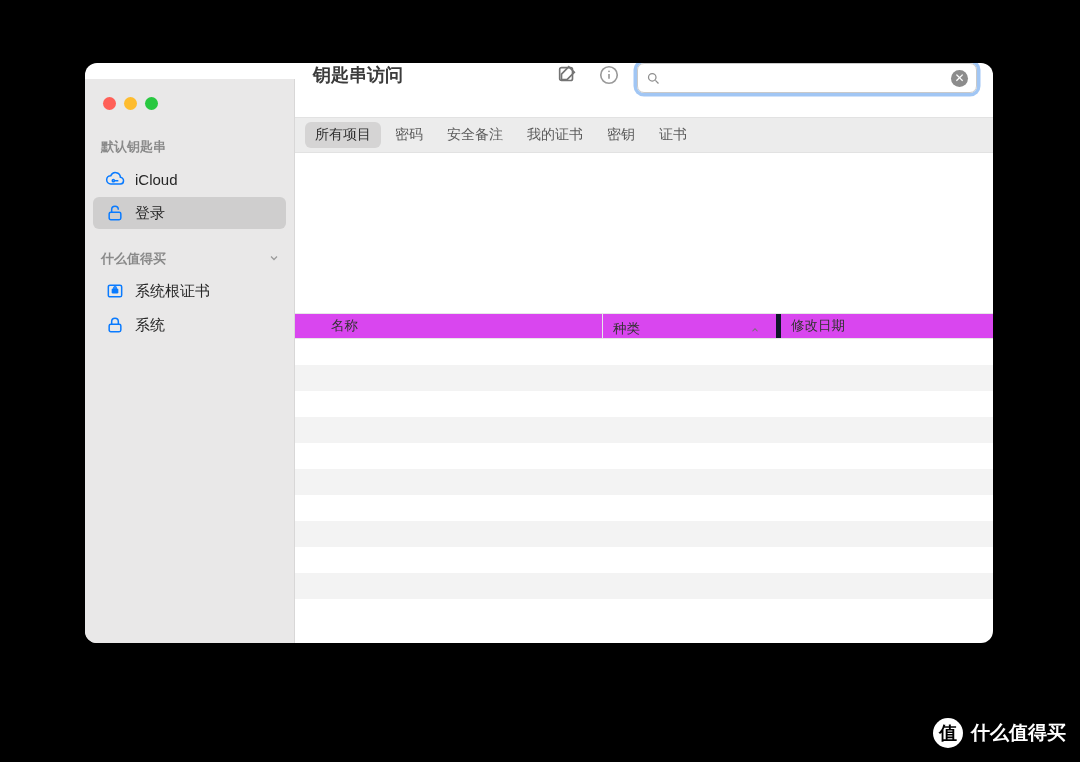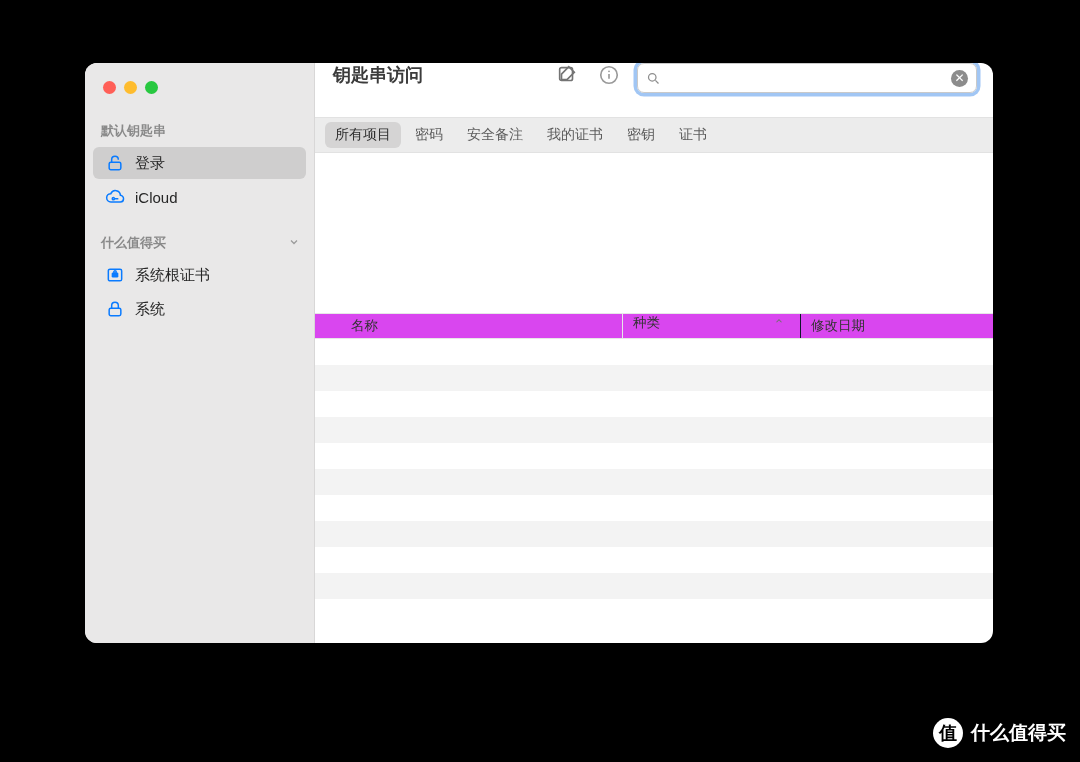--- a/index.html
+++ b/index.html
@@ -17,27 +17,28 @@
     width: 908px;
     height: 580px;
     border-radius: 12px;
     background: #fff;
     box-shadow: 0 25px 60px rgba(0,0,0,0.55), 0 0 0 1px rgba(0,0,0,0.05);
     display: flex;
     overflow: hidden;
   }
   
   .sidebar {
-    width: 230px;
+    width: 210px;
     background: #e9e8e8;
     border-right: 1px solid #d8d7d7;
     padding-top: 18px;
     flex-shrink: 0;
     display: flex;
     flex-direction: column;
+    margin-top: 16px;
   }
   .traffic-lights {
     display: flex;
     gap: 8px;
     padding-left: 18px;
     margin-bottom: 28px;
   }
   .traffic-lights span {
     width: 13px; height: 13px; border-radius: 50%;
     display: inline-block;
@@ -150,21 +151,21 @@
     height: 26px;
     border-top: 1px solid #e7e7e7;
     border-bottom: 1px solid #e7e7e7;
     display:flex;
     align-items:center;
     font-size:13.5px;
     color:#333;
     background:#d946ef;
   }
   .col-name { width: 308px; padding-left: 36px; border-right:1px solid #e7e7e7; height:100%; display:flex; align-items:center;}
-  .col-kind { width: 178px; padding-left: 10px; border-right:1px solid #0f172a; height:100%; display:flex; align-items:flex-start; justify-content:space-between; padding-right:16px;}
+  .col-kind { width: 178px; padding-left: 10px; border-right:5px solid #0f172a; height:100%; display:flex; align-items:flex-end; justify-content:space-between; padding-right:16px;}
   .col-kind .sort svg { width:10px; height:10px; }
   .col-date { flex:1; padding-left: 10px; height:100%; display:flex; align-items:center;}
   
   .rows { flex:1; overflow:hidden; }
   .row { height: 26px; }
   .row:nth-child(odd){ background:#fff; }
   .row:nth-child(even){ background:#f3f3f3; }
 
   
   .watermark {
@@ -192,38 +193,38 @@
   <div class="sidebar">
     <div class="traffic-lights">
       <span class="tl-close"></span>
       <span class="tl-min"></span>
       <span class="tl-max"></span>
     </div>
 
     <div class="section-header">
       <span>默认钥匙串</span>
     </div>
-    <div class="sidebar-item selected">
-      <span class="icon">
-        <svg viewBox="0 0 24 24" fill="none" stroke="#0a7bff" stroke-width="1.8">
-            <rect x="5" y="11" width="14" height="9" rx="2"></rect>
-            <path d="M8 11V8a4 4 0 0 1 8 0"></path>
-          </svg>
-      </span>
-      <span>登录</span>
-    </div>
     <div class="sidebar-item">
       <span class="icon">
         <svg viewBox="0 0 24 24" fill="none" stroke="#0a7bff" stroke-width="1.8">
             <path d="M7 18a5 5 0 010-10 6 6 0 0111.5 2A4 4 0 0118 18H7z"></path>
             <circle cx="10" cy="14" r="1.3"></circle>
             <path d="M11 14h5"></path>
           </svg>
       </span>
       <span>iCloud</span>
+    </div>
+    <div class="sidebar-item selected">
+      <span class="icon">
+        <svg viewBox="0 0 24 24" fill="none" stroke="#0a7bff" stroke-width="1.8">
+            <rect x="5" y="11" width="14" height="9" rx="2"></rect>
+            <path d="M8 11V8a4 4 0 0 1 8 0"></path>
+          </svg>
+      </span>
+      <span>登录</span>
     </div>
 
     <div class="section-gap"></div>
 
     <div class="section-header">
       <span>什么值得买</span>
       <span class="chevron">
         <svg viewBox="0 0 24 24" fill="none" stroke="#9b9b9b" stroke-width="2.5">
             <path d="M6 9l6 6 6-6"></path>
           </svg>

